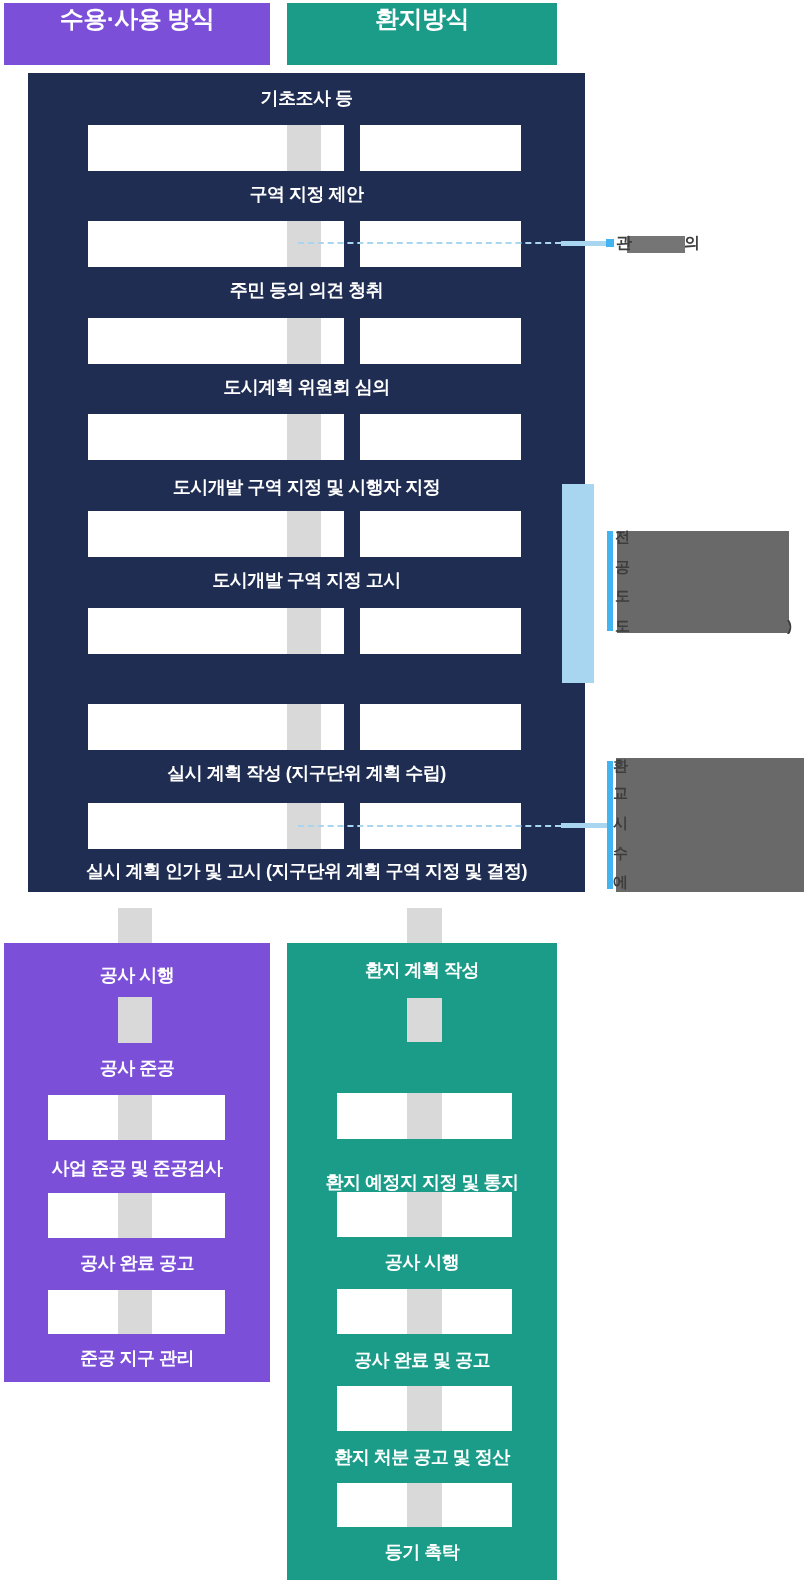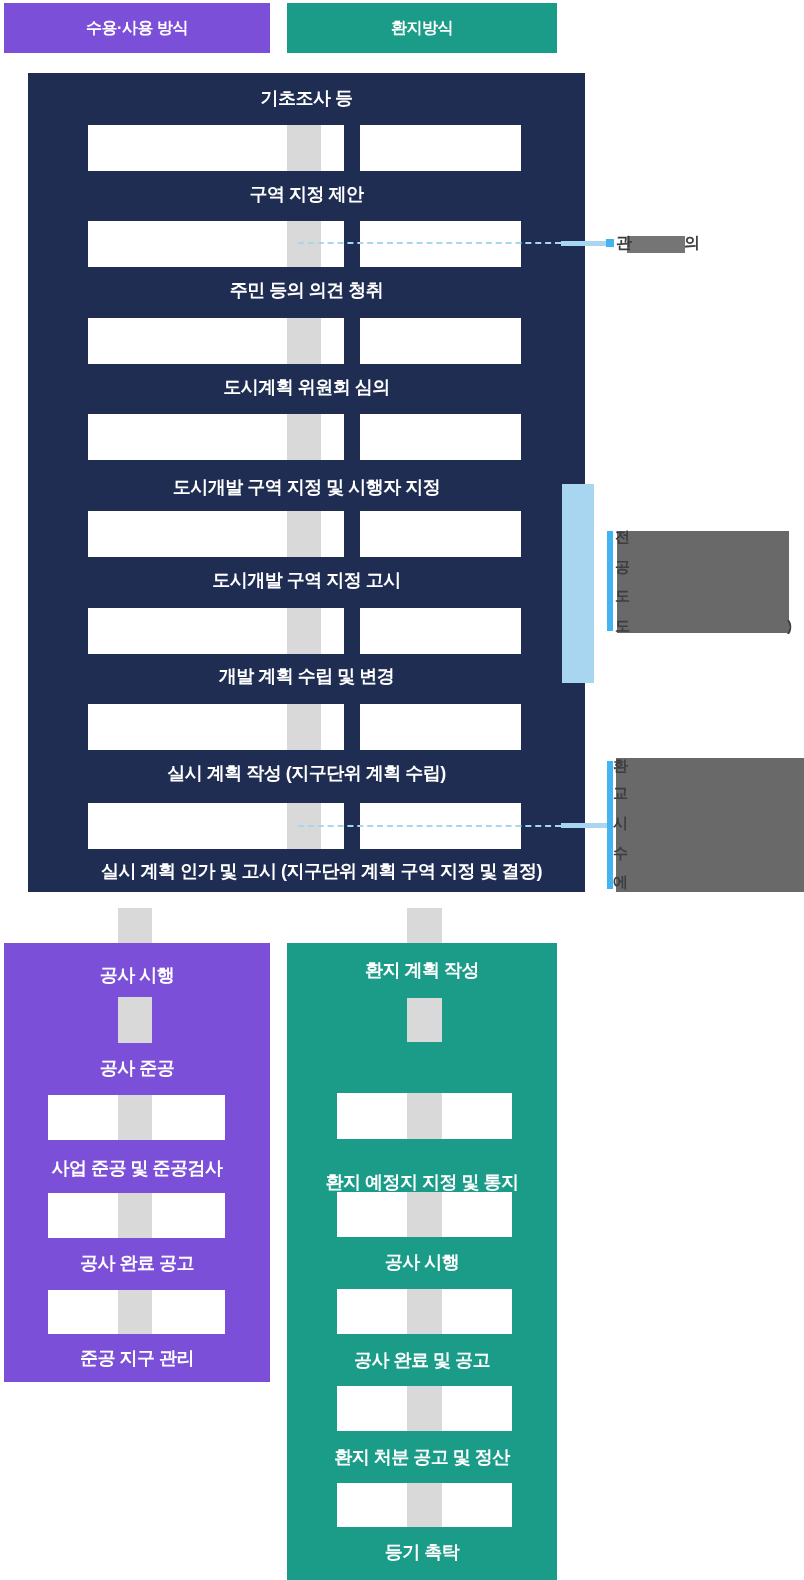--- a/index.html
+++ b/index.html
@@ -1,22 +1,22 @@
 <!DOCTYPE html>
 <html><head>
 <meta charset="utf-8">
 <style>
   html,body{margin:0;padding:0;background:#ffffff;}
   .canvas{
     position:relative;width:804px;height:1580px;background:#ffffff;
     font-family:"Liberation Sans",sans-serif;overflow:hidden;
   }
   .hdr{
-    position:absolute;top:3px;height:50px;display:flex;align-items:center;justify-content:center;
-    color:#ffffff;font-size:16px;font-weight:bold;letter-spacing:-0.5px;
+    position:absolute;top:3px;height:62px;display:flex;align-items:flex-start;justify-content:center;
+    color:#ffffff;font-size:24px;font-weight:bold;letter-spacing:-0.5px;
   }
   .panel{position:absolute;}
   .step-title{
     position:absolute;left:0;width:100%;height:22px;line-height:22px;text-align:center;
     color:#ffffff;font-size:18px;font-weight:bold;letter-spacing:-0.5px;white-space:nowrap;
   }
   .wbox{position:absolute;background:#ffffff;}
   .strip{position:absolute;background:#d9d9d9;}
   .dashline{position:absolute;height:0;border-top:2px dashed #a8d5f0;}
   .solidline{position:absolute;background:#a8d5f0;}
@@ -68,31 +68,30 @@
     <div class="step-title" style="top:403px;">도시개발 구역 지정 및 시행자 지정</div>
     <div class="wbox" style="left:60px;top:438px;width:256px;height:46px;"></div>
     <div class="wbox" style="left:332px;top:438px;width:161px;height:46px;"></div>
     <div class="strip" style="left:259px;top:438px;width:34px;height:46px;"></div>
 
     <div class="step-title" style="top:496px;">도시개발 구역 지정 고시</div>
     <div class="wbox" style="left:60px;top:535px;width:256px;height:46px;"></div>
     <div class="wbox" style="left:332px;top:535px;width:161px;height:46px;"></div>
     <div class="strip" style="left:259px;top:535px;width:34px;height:46px;"></div>
 
-    <div class="step-title" style="top:592px;">개발 계획 수립 및 변경</div>
     <div class="wbox" style="left:60px;top:631px;width:256px;height:46px;"></div>
     <div class="wbox" style="left:332px;top:631px;width:161px;height:46px;"></div>
     <div class="strip" style="left:259px;top:631px;width:34px;height:46px;"></div>
 
     <div class="step-title" style="top:689px;">실시 계획 작성 (지구단위 계획 수립)</div>
     <div class="wbox" style="left:60px;top:730px;width:256px;height:46px;"></div>
     <div class="wbox" style="left:332px;top:730px;width:161px;height:46px;"></div>
     <div class="strip" style="left:259px;top:730px;width:34px;height:46px;"></div>
 
-    <div class="step-title" style="top:787px;padding-left:15px;">실시 계획 인가 및 고시 (지구단위 계획 구역 지정 및 결정)</div>
+    <div class="step-title" style="top:787px;">실시 계획 인가 및 고시 (지구단위 계획 구역 지정 및 결정)</div>
   </div>
 
   <div class="strip" style="left:118px;top:908px;width:34px;height:35px;"></div>
   <div class="strip" style="left:407px;top:908px;width:35px;height:35px;"></div>
 
   <div class="panel" style="left:4px;top:943px;width:266px;height:439px;background:#7c4fd9;">
     <div class="step-title" style="top:21px;">공사 시행</div>
     <div class="strip" style="left:114px;top:54px;width:34px;height:46px;"></div>
     <div class="step-title" style="top:114px;">공사 준공</div>
     <div class="wbox" style="left:44px;top:152px;width:177px;height:45px;"></div>

